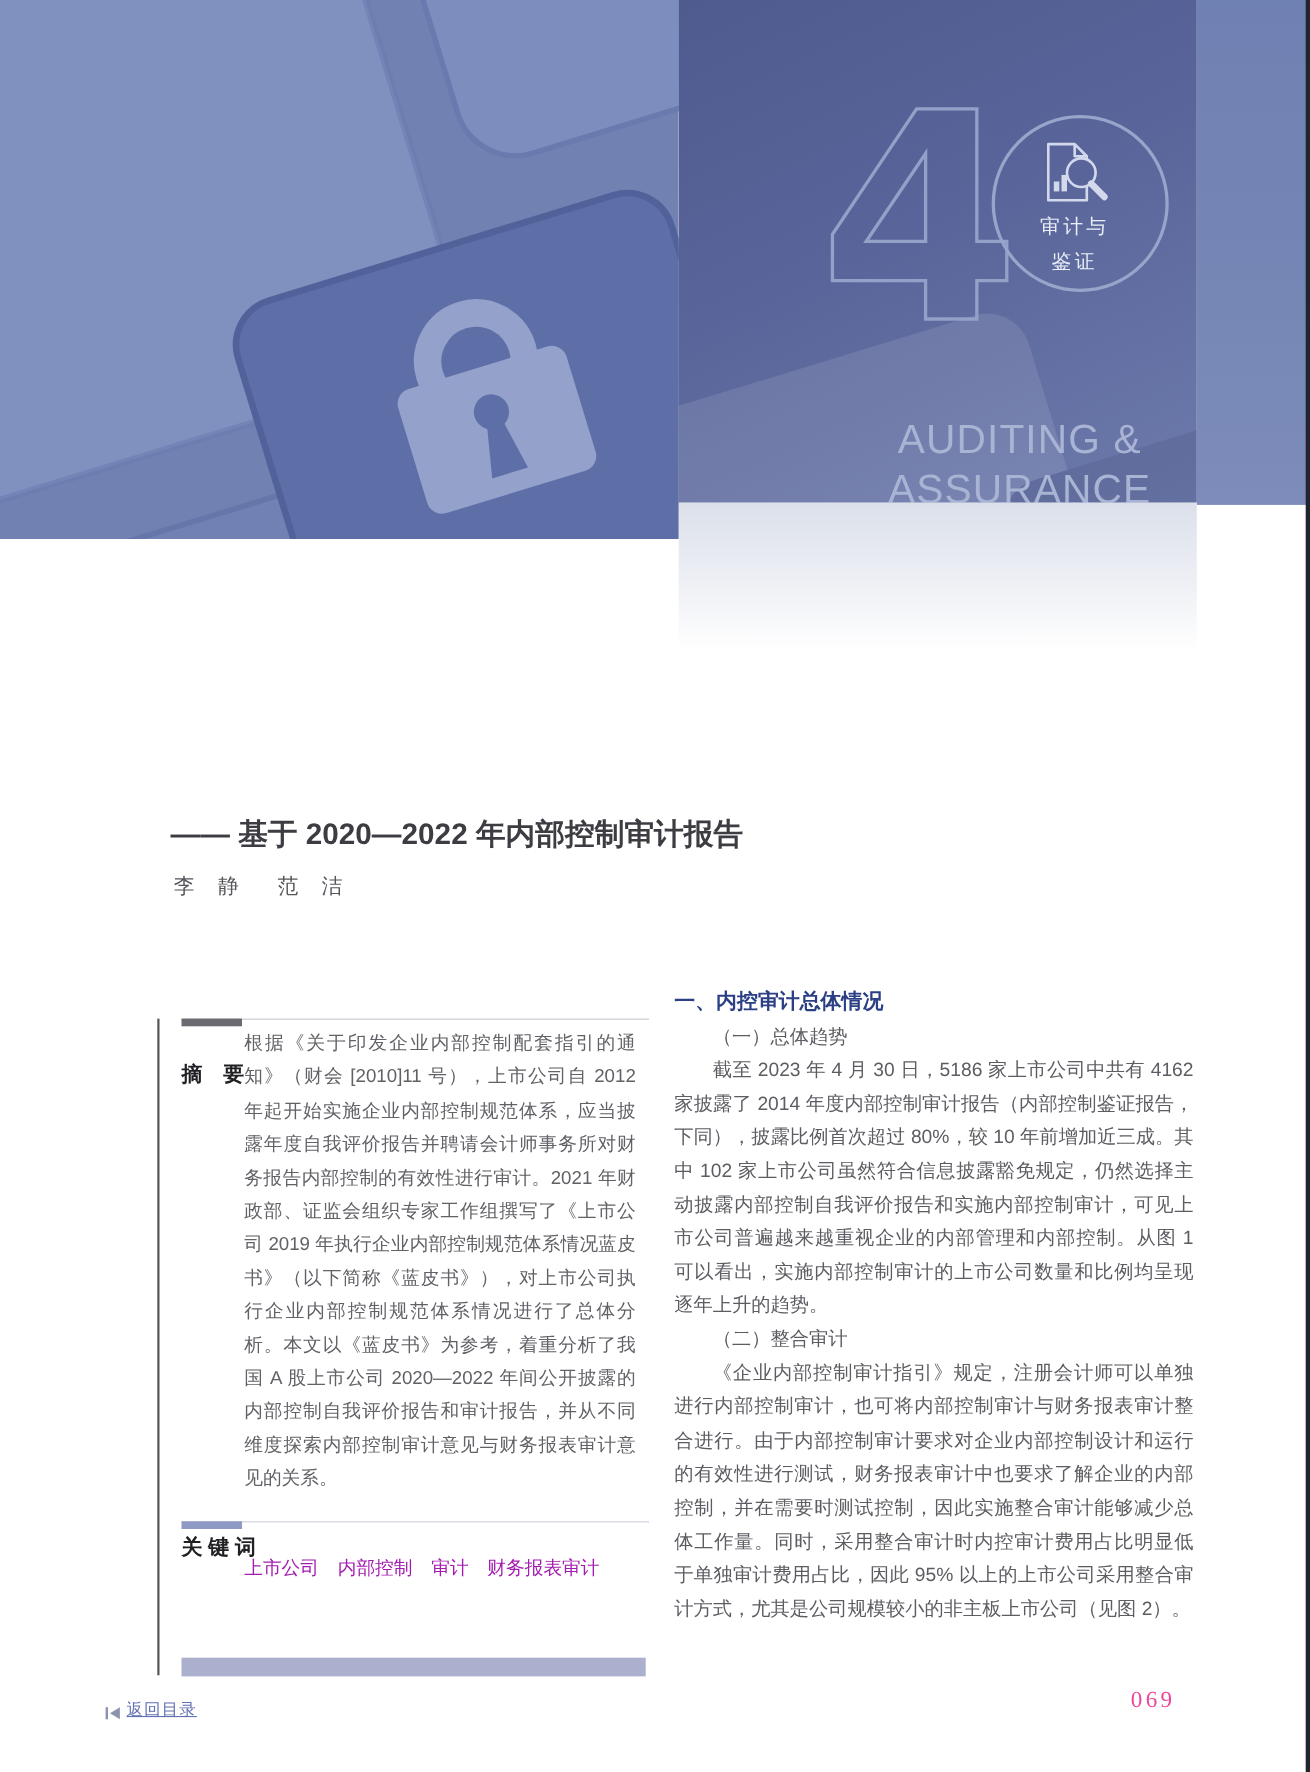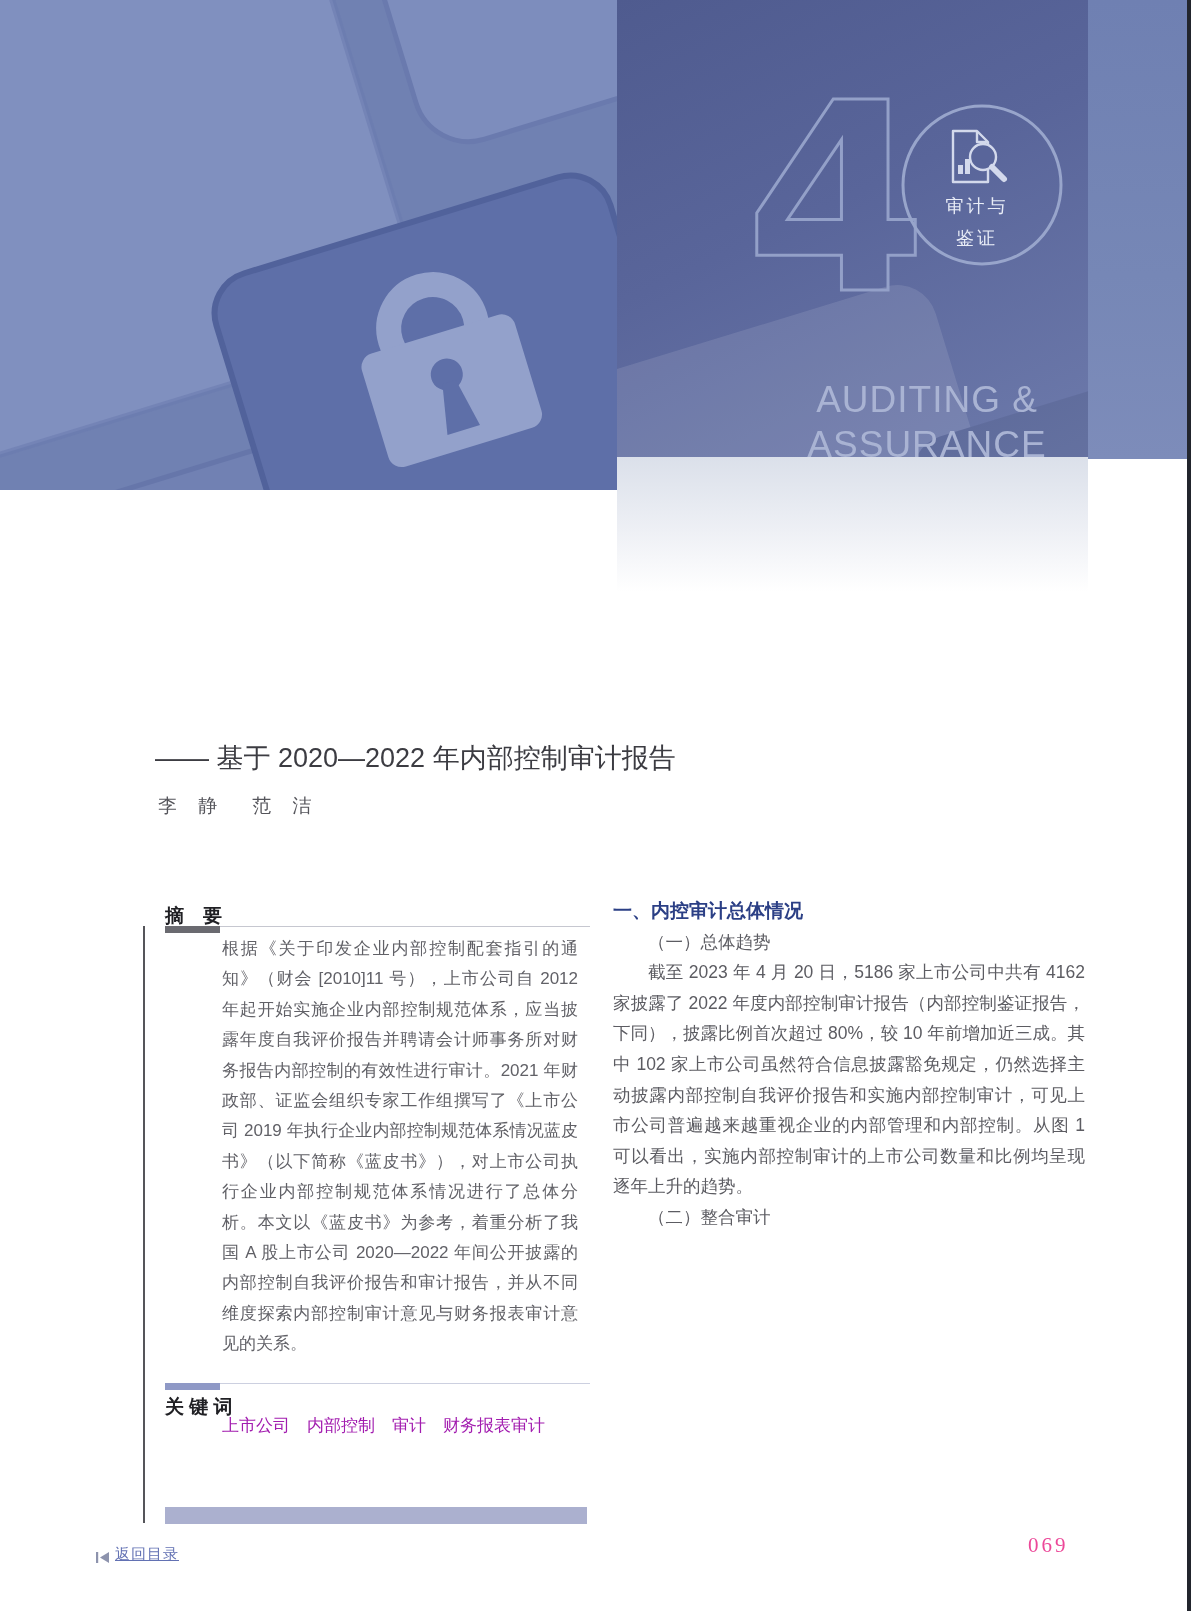--- a/index.html
+++ b/index.html
@@ -29,31 +29,31 @@
   .page-edge { position:absolute; left:1187px; top:0; width:4px; height:1611px; background:#22252d; }
   .fade {
     position:absolute; left:617px; top:457px; width:471px; height:135px;
     background:linear-gradient(180deg,#dbe0ea 0%,#eef0f5 55%,#ffffff 100%);
   }
 
   
   .title { position:absolute; left:152px; top:612px; font-size:37px; line-height:48px; font-weight:700; }
   .title .t1 { color:#4756a3; }
   .title .t2 { color:#4e4e54; }
-  .subtitle { position:absolute; left:155px; top:741px; font-size:27px; line-height:34px; color:#3c3c42; }
+  .subtitle { position:absolute; left:155px; top:741px; font-size:27px; line-height:34px; color:#3c3c42;font-weight:bold; }
   .authors  { position:absolute; left:158px; top:793px; font-size:19px; color:#55555b; letter-spacing:8px; }
 
   
   .vrule { position:absolute; left:143px; top:926px; width:2px; height:597px; background:#55555a; }
   .hairline { position:absolute; height:1px; background:#c6c7d0; }
   .marker-bar { position:absolute; left:165px; width:55px; height:7px; }
   .abs-bar { top:926px; background:#6a6a70; }
   .kw-bar  { top:1383px; background:#8f99c6; }
   .block-label { position:absolute; left:165px; font-size:19px; font-weight:700; color:#202024; white-space:nowrap; }
-  .abs-label { top:903px;text-align:center; }
+  .abs-label { top:964px;text-align:center; }
   .kw-label  { top:1394px; }
   .abs-text {
     position:absolute; left:222px; top:934px; width:356px;
     font-size:17px; line-height:30.4px; color:#616167; text-align:justify;
   }
   .kw-text { position:absolute; left:222px; top:1414px; font-size:17px; color:#a21caf; }
   .bottom-bar { position:absolute; left:165px; top:1507px; width:422px; height:17px; background:#abb0cf; }
 
   
   .main-col { position:absolute; left:613px; top:896px; width:472px; font-size:17.5px; line-height:30.6px; color:#5c5c62; text-align:justify; }
@@ -133,22 +133,23 @@
   <div class="hairline" style="left:165px; top:1383px; width:425px; background:#ccd0e0;"></div>
   <div class="marker-bar kw-bar"></div>
   <div class="block-label kw-label">关 键 词</div>
   <div class="kw-text">上市公司　内部控制　审计　财务报表审计</div>
 
   <div class="bottom-bar"></div>
 
   <div class="main-col">
     <h2>一、内控审计总体情况</h2>
     <p>（一）总体趋势</p>
-    <p>截至 2023 年 4 月 20 日，5186 家上市公司中共有 4162 家披露了 2022 年度内部控制审计报告（内部控制鉴证报告，下同），披露比例首次超过 80%，较 10 年前增加近三成。其中 102 家上市公司虽然符合信息披露豁免规定，仍然选择主动披露内部控制自我评价报告和实施内部控制审计，可见上市公司普遍越来越重视企业的内部管理和内部控制。从图 1 可以看出，实施内部控制审计的上市公司数量和比例均呈现逐年上升的趋势。</p>
+    <p>截至 2023 年 4 月 30 日，5186 家上市公司中共有 4162 家披露了 2014 年度内部控制审计报告（内部控制鉴证报告，下同），披露比例首次超过 80%，较 10 年前增加近三成。其中 102 家上市公司虽然符合信息披露豁免规定，仍然选择主动披露内部控制自我评价报告和实施内部控制审计，可见上市公司普遍越来越重视企业的内部管理和内部控制。从图 1 可以看出，实施内部控制审计的上市公司数量和比例均呈现逐年上升的趋势。</p>
     <p>（二）整合审计</p>
+    <p>《企业内部控制审计指引》规定，注册会计师可以单独进行内部控制审计，也可将内部控制审计与财务报表审计整合进行。由于内部控制审计要求对企业内部控制设计和运行的有效性进行测试，财务报表审计中也要求了解企业的内部控制，并在需要时测试控制，因此实施整合审计能够减少总体工作量。同时，采用整合审计时内控审计费用占比明显低于单独审计费用占比，因此 95% 以上的上市公司采用整合审计方式，尤其是公司规模较小的非主板上市公司（见图 2）。</p>
   </div>
 
   <div class="back-link">
     <svg width="15" height="13" viewBox="0 0 15 13">
       <rect x="1" y="1" width="2.2" height="11" fill="#8d93ad"></rect>
       <polygon points="14,1 5,6.5 14,12" fill="#8d93ad"></polygon>
     </svg>
     <span class="txt">返回目录</span>
   </div>
   <div class="page-num">069</div>

